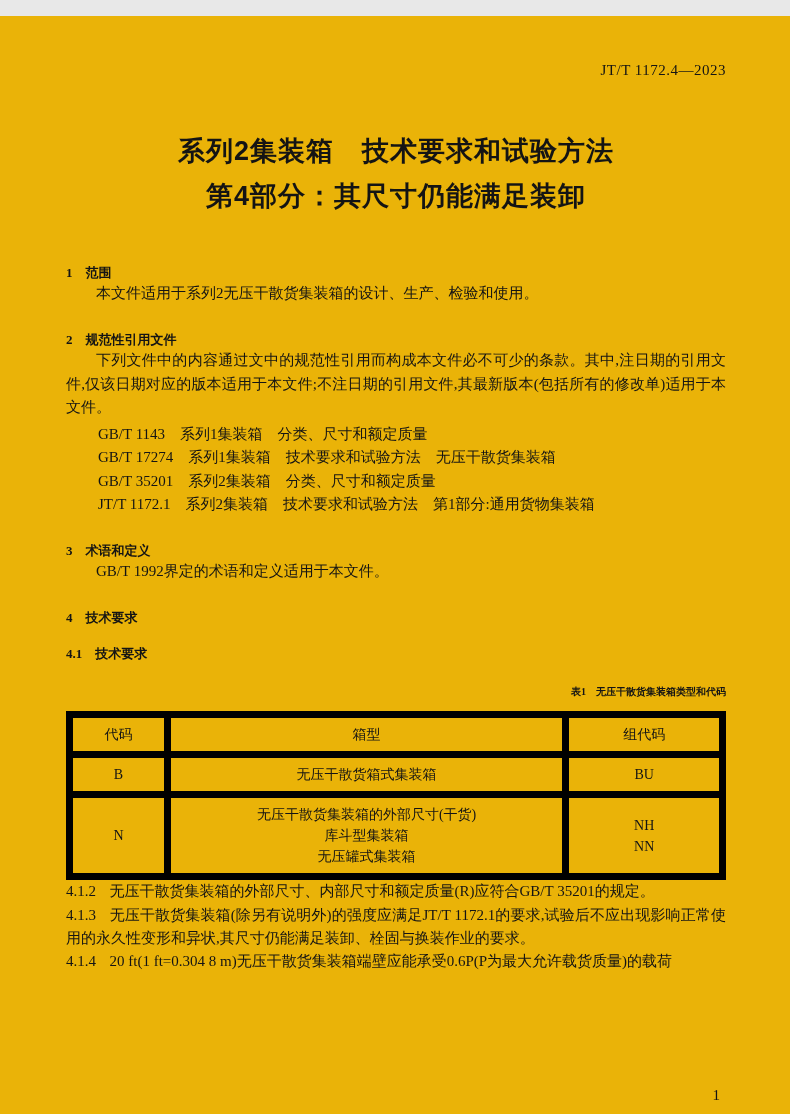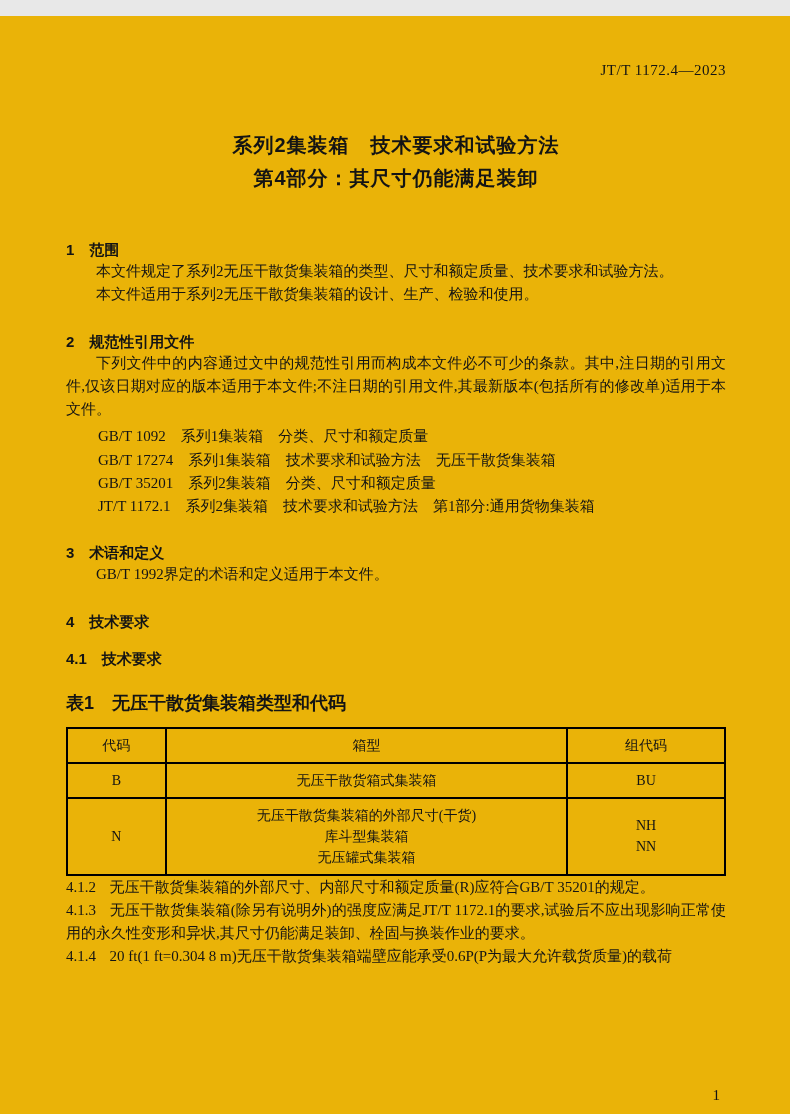--- a/index.html
+++ b/index.html
@@ -23,28 +23,28 @@
     text-align: right;
     font-size: 15px;
     letter-spacing: 0.5px;
     font-family: "Liberation Serif", "DejaVu Serif", serif;
   }
   .title-block {
     margin-top: 50px;
     text-align: center;
     font-family: "Liberation Sans", "DejaVu Sans", sans-serif;
     font-weight: bold;
-    font-size: 20px;
+    font-size: 27px;
     line-height: 1.65;
     letter-spacing: 1px;
   }
   .section-heading {
-    font-family: Liberation Sans, sans-serif;
+    font-family: Liberation Serif, serif;
     font-weight: bold;
-    font-size: 15px;
+    font-size: 13px;
     margin-top: 26px;
   }
   .section-heading.first {
     margin-top: 46px;
   }
   .h-num { margin-right: 1em; }
   .c-num { margin-right: 0.9em; }
   p.body-text {
     font-size: 15px;
     line-height: 1.55;
@@ -63,35 +63,35 @@
     font-size: 15px;
     line-height: 1.55;
     margin: 0;
   }
   .sub-heading {
     margin-top: 18px;
   }
   .clause { margin-top: 12px; }
   .table-caption {
     margin-top: 22px;
-    text-align: left;
-    font-family: Liberation Sans, sans-serif;
+    text-align: right;
+    font-family: Liberation Serif, serif;
     font-weight: bold;
-    font-size: 18px;
+    font-size: 10px;
   }
   table.data-table {
     margin-top: 12px;
     width: 100%;
     border-collapse: collapse;
     border: 1.5px solid #2a2a2a;
     font-size: 14px;
   }
   table.data-table th,
   table.data-table td {
-    border: 2px solid #000000;
+    border: 7px solid #000000;
     text-align: center;
     vertical-align: middle;
     padding: 6px 0;
     font-weight: normal;
     line-height: 1.5;
   }
   table.data-table th:nth-child(1),
   table.data-table td:nth-child(1) { width: 15%; }
   table.data-table th:nth-child(3),
   table.data-table td:nth-child(3) { width: 24%; }
@@ -112,31 +112,30 @@
 
   <div class="title-block">
     <div>系列2集装箱　技术要求和试验方法</div>
     <div>第4部分：其尺寸仍能满足装卸</div>
   </div>
 
   <div class="section-heading first">
     <span class="h-num">1</span><span>范围</span>
   </div>
 
-  <p class="body-text indent mt-lg">本文件规定了系列2无压干散货集装箱的类型、尺寸和额定质量、技术要求和试验方法。</p>
   <p class="body-text indent">本文件适用于系列2无压干散货集装箱的设计、生产、检验和使用。</p>
 
   <div class="section-heading">
     <span class="h-num">2</span><span>规范性引用文件</span>
   </div>
 
   <p class="body-text indent mt-md">下列文件中的内容通过文中的规范性引用而构成本文件必不可少的条款。其中,注日期的引用文件,仅该日期对应的版本适用于本文件;不注日期的引用文件,其最新版本(包括所有的修改单)适用于本文件。</p>
 
   <div class="refs">
-    <p class="ref-line">GB/T 1092　系列1集装箱　分类、尺寸和额定质量</p>
+    <p class="ref-line">GB/T 1143　系列1集装箱　分类、尺寸和额定质量</p>
     <p class="ref-line">GB/T 17274　系列1集装箱　技术要求和试验方法　无压干散货集装箱</p>
     <p class="ref-line">GB/T 35201　系列2集装箱　分类、尺寸和额定质量</p>
     <p class="ref-line">JT/T 1172.1　系列2集装箱　技术要求和试验方法　第1部分:通用货物集装箱</p>
   </div>
 
   <div class="section-heading">
     <span class="h-num">3</span><span>术语和定义</span>
   </div>
 
   <p class="body-text indent mt-md">GB/T 1992界定的术语和定义适用于本文件。</p>

